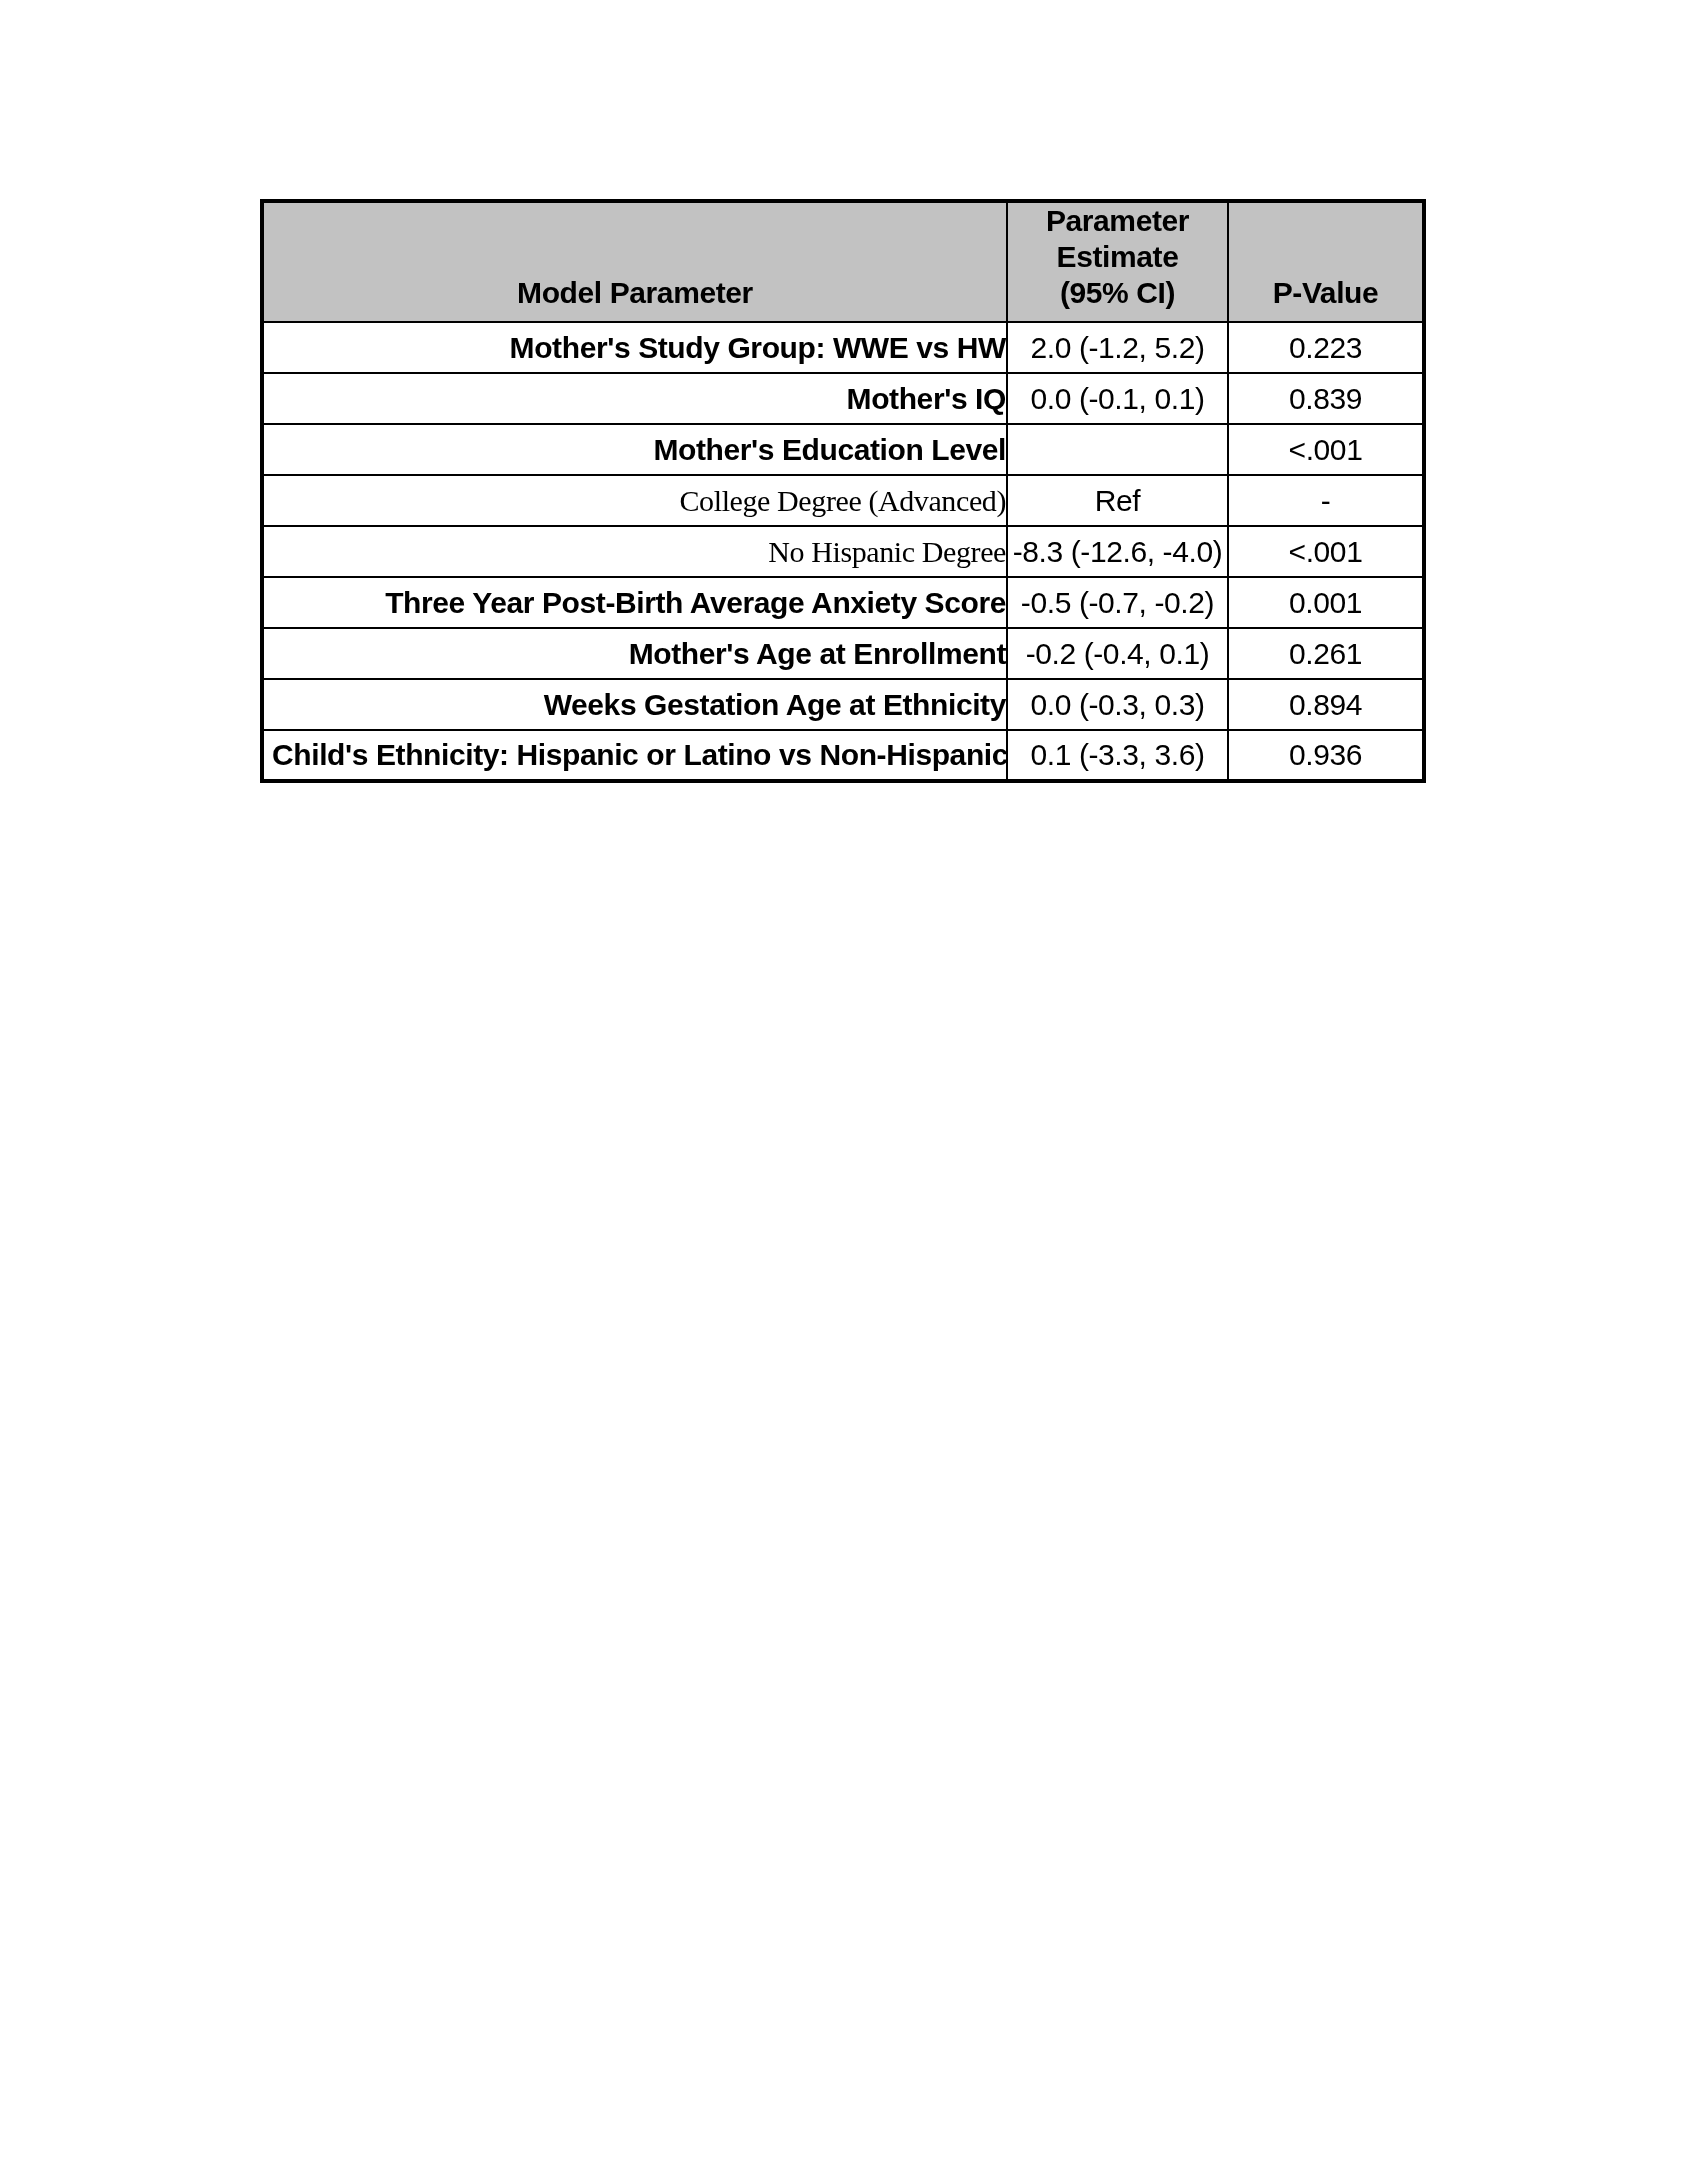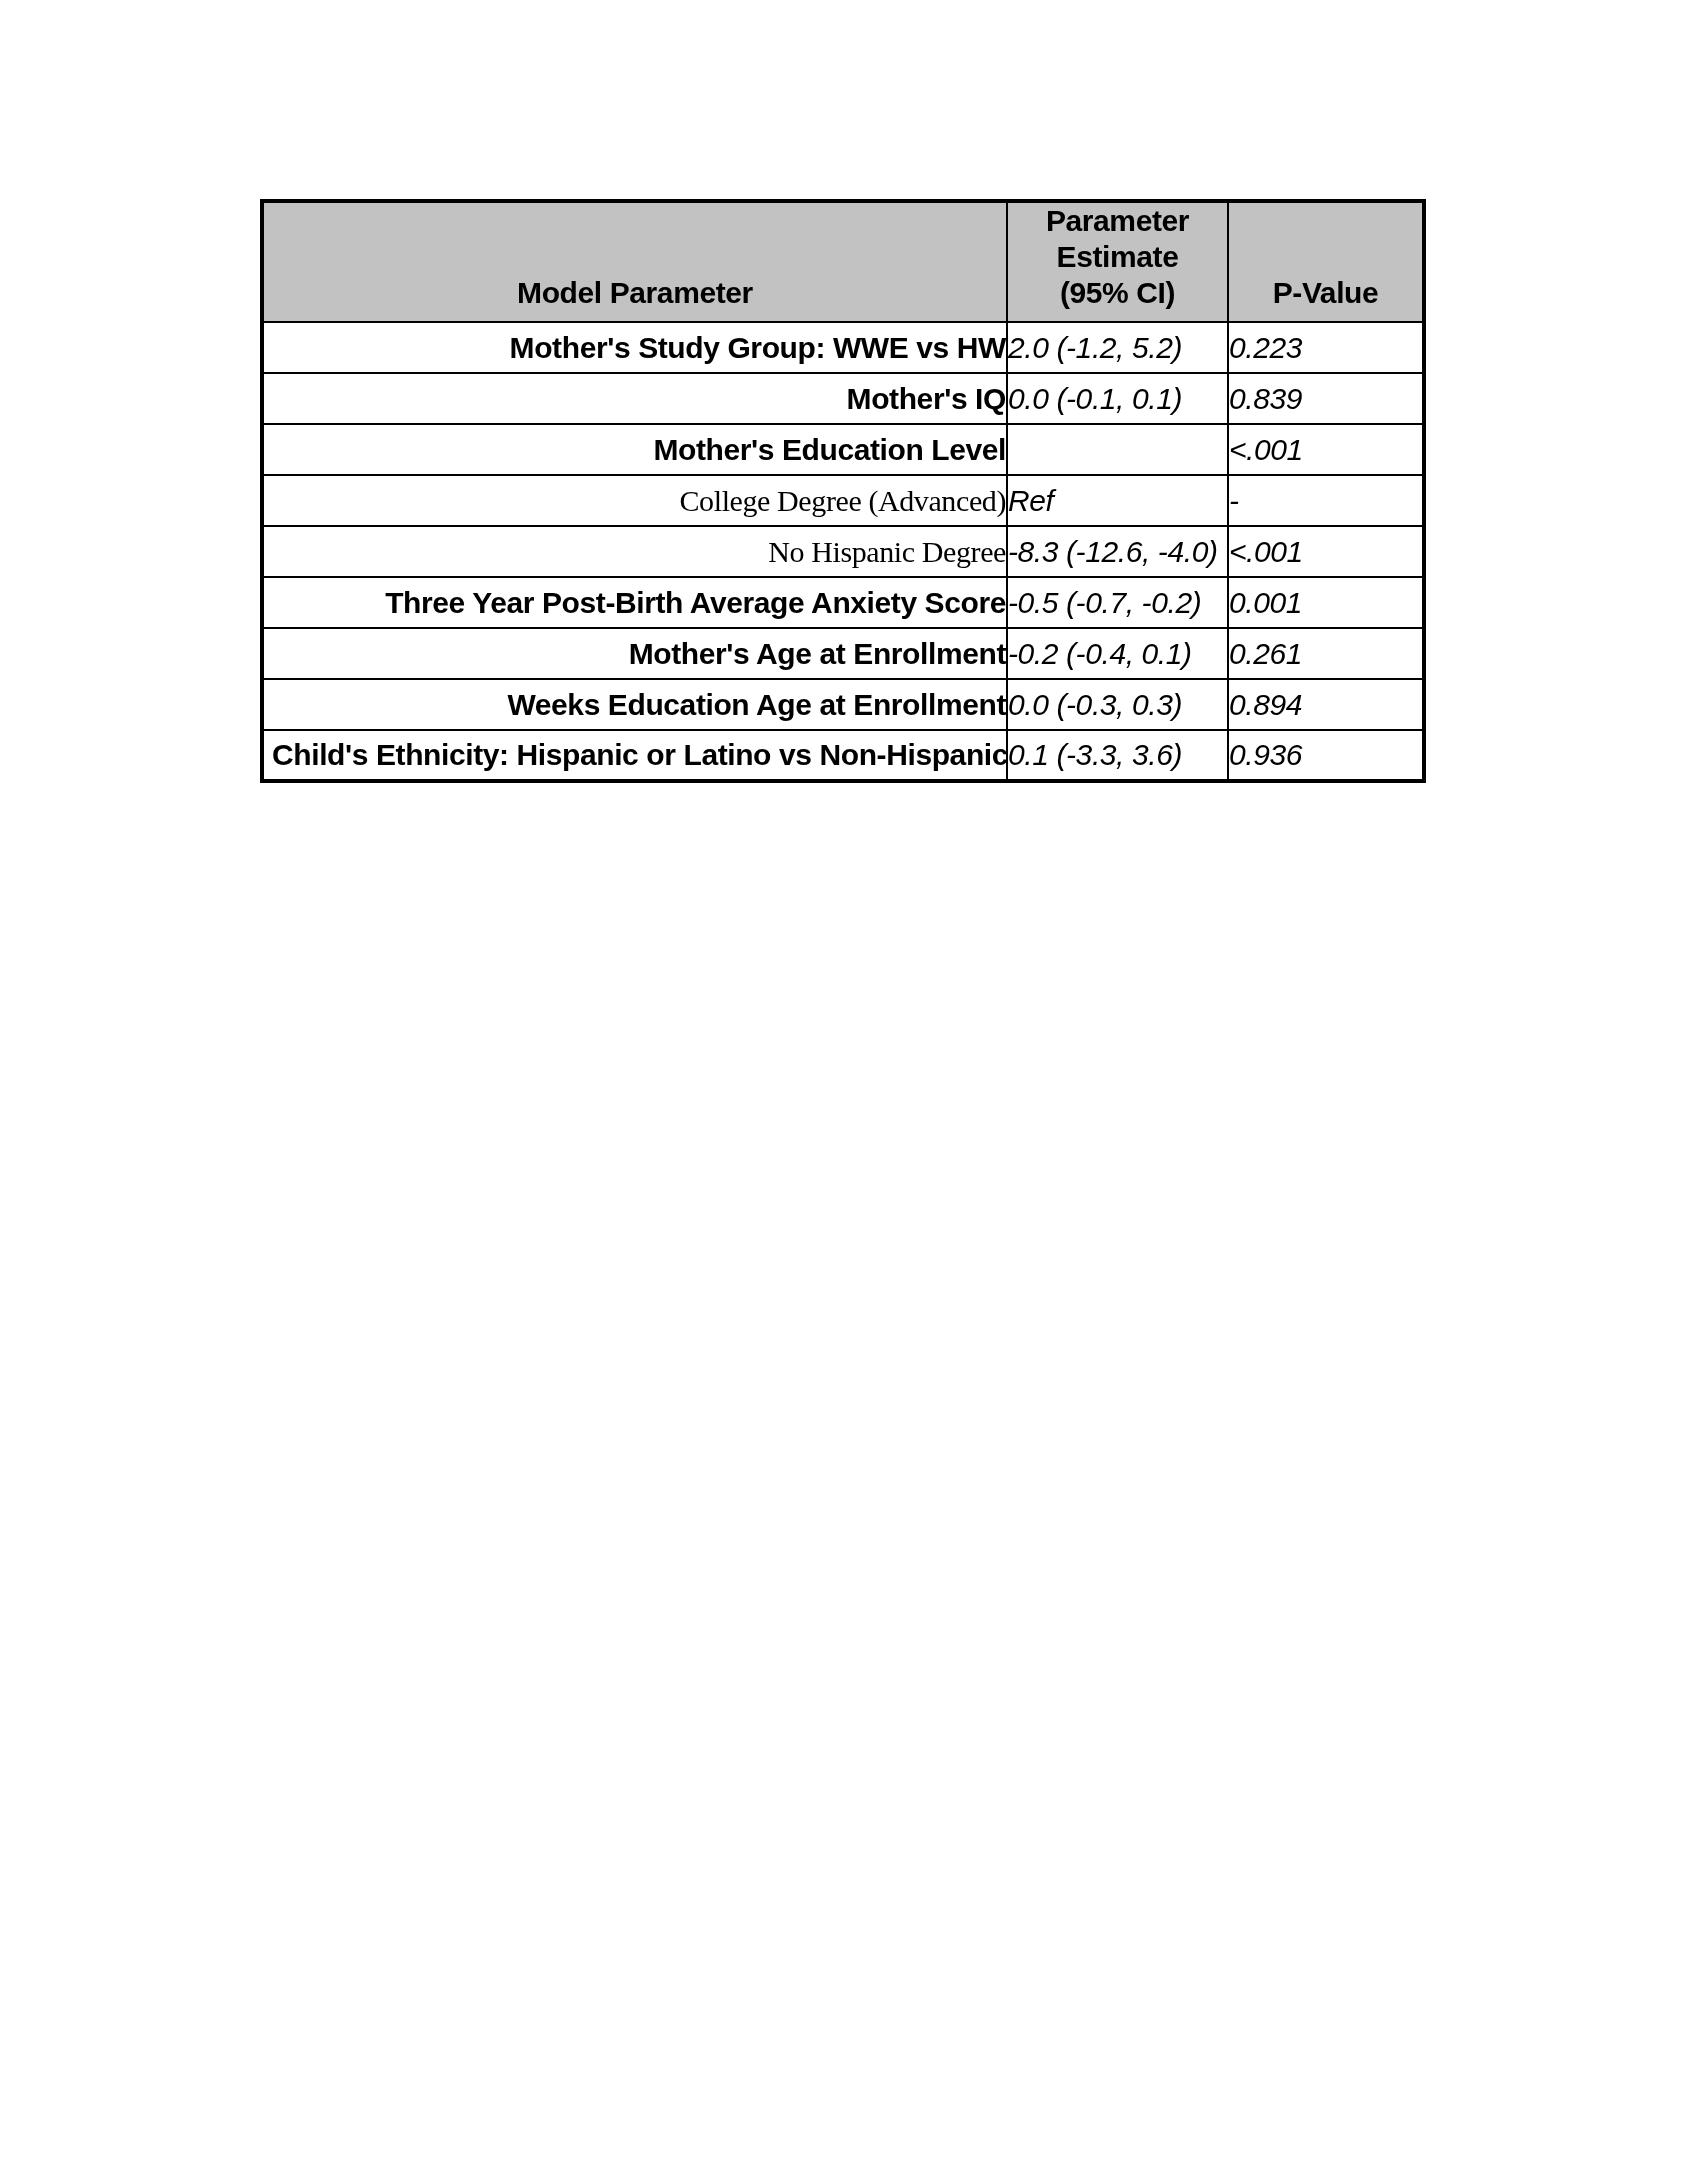--- a/index.html
+++ b/index.html
@@ -51,21 +51,21 @@
     font-weight: bold;
     text-align: center;
     vertical-align: bottom;
     padding-bottom: 10px;
     margin-left: 32px;
   }
   thead th .hline { display: block; }
 
   tbody td { height: 51px; vertical-align: middle; }
   td.param { text-align: right; padding-left: 8px; }
-  td.est, td.pval { text-align: left; font-style: italic; }
+  td.est, td.pval { text-align: center; }
 
   tr.bold td.param { font-weight: bold; }
   tr.sub td.param { font-weight: normal; padding-left: 26px; font-family: Liberation Serif, serif; }
 </style>
 </head>
 <body>
 
 <div class="page">
   <table class="results">
     <colgroup>
@@ -114,21 +114,21 @@
         <td class="param">Three Year Post-Birth Average Anxiety Score</td>
         <td class="est">-0.5 (-0.7, -0.2)</td>
         <td class="pval">0.001</td>
       </tr>
       <tr class="bold">
         <td class="param">Mother's Age at Enrollment</td>
         <td class="est">-0.2 (-0.4, 0.1)</td>
         <td class="pval">0.261</td>
       </tr>
       <tr class="bold">
-        <td class="param">Weeks Education Age at Enrollment</td>
+        <td class="param">Weeks Gestation Age at Ethnicity</td>
         <td class="est">0.0 (-0.3, 0.3)</td>
         <td class="pval">0.894</td>
       </tr>
       <tr class="bold">
         <td class="param">Child's Ethnicity: Hispanic or Latino vs Non-Hispanic</td>
         <td class="est">0.1 (-3.3, 3.6)</td>
         <td class="pval">0.936</td>
       </tr>
     </tbody>
   </table>

